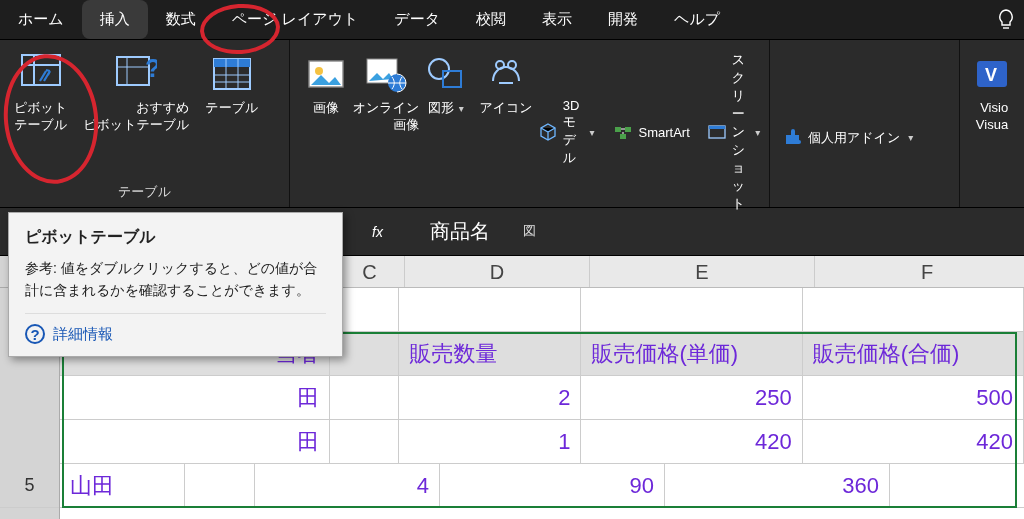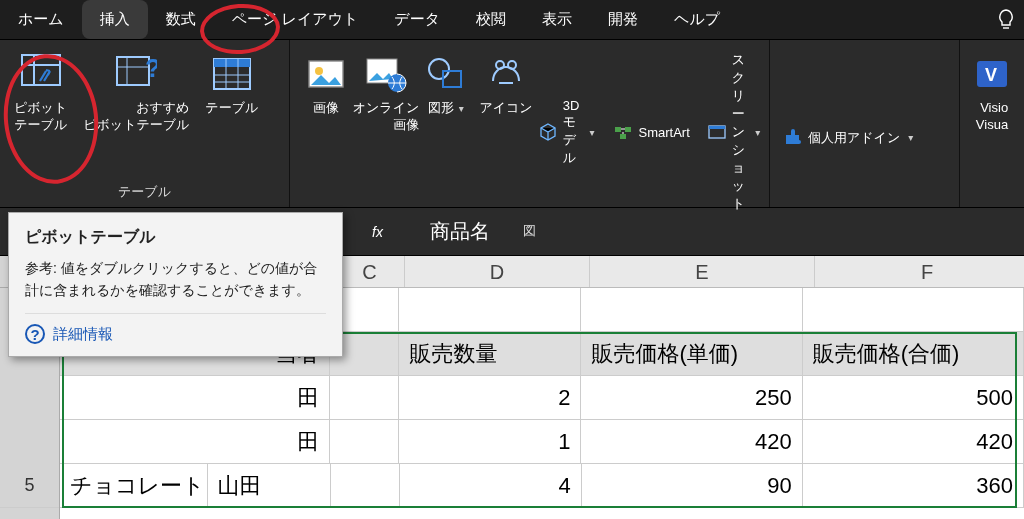--- a/index.html
+++ b/index.html
@@ -35,21 +35,21 @@
   
   .grid-wrap { position:relative; background:#fff; height: calc(519px - 40px - 168px - 48px); overflow:hidden; }
   .col-headers { display:flex; height:32px; background:#e9e9e9; border-bottom:1px solid #bbb; }
   .rowhead-spacer { width:60px; background:#d4d4d4; border-right:1px solid #aaa; position:absolute; left:0; top:0; bottom:0; display:flex; flex-direction:column;}
   .rowhead-spacer .corner { height:32px; border-bottom:1px solid #aaa; }
   .rowhead-spacer .rn { flex:0 0 44px; display:flex; align-items:center; justify-content:center; font-size:18px; color:#333; border-bottom:1px solid #ccc; }
   .cols { margin-left:60px; display:flex; }
   .ch { border-right:1px solid #ccc; text-align:center; font-size:20px; color:#444; line-height:32px; }
   .rows { margin-left:60px; }
   .row { display:flex; height:44px; border-bottom:1px solid #ccc; }
-  .cell { border-right:1px solid #ccc; font-size:22px; color:#000000; padding:4px 10px; display:flex; align-items:center; overflow:hidden; white-space:nowrap; }
+  .cell { border-right:1px solid #ccc; font-size:22px; color:#6d28d9; padding:4px 10px; display:flex; align-items:center; overflow:hidden; white-space:nowrap; }
   .cell.r { justify-content:flex-end; }
   .sel-border { position:absolute; border:2px solid #1a7f37; pointer-events:none; }
   .hdr-row .cell { background:#dedede; }
 
   
   .tip { position:absolute; left:8px; top:212px; width:335px; background:#f3f3f3; color:#222; border:1px solid #aaa; box-shadow:3px 3px 8px rgba(0,0,0,.4); padding:14px 16px 12px 16px; font-size:14px; z-index:50; }
   .tip h3 { font-size:16px; font-weight:700; margin-bottom:10px; }
   .tip p { line-height:1.55; margin-bottom:12px; }
   .tip .more { display:flex; align-items:center; gap:8px; color:#1857b5; font-size:15px; padding-top:10px; border-top:1px solid #ddd; cursor:pointer;}
   .tip .more .q { width:20px; height:20px; border:2px solid #1857b5; border-radius:50%; display:flex; align-items:center; justify-content:center; font-weight:700; }
@@ -292,21 +292,20 @@
         <div class="cell wF r">500</div>
       </div>
       <div class="row">
         <div class="cell" style="width:275px; justify-content:flex-end;">田</div>
         <div class="cell wC"></div>
         <div class="cell wD r">1</div>
         <div class="cell wE r">420</div>
         <div class="cell wF r">420</div>
       </div>
       <div class="row">
-        <div class="cell" style="width:150px">チョコレート</div>
         <div class="cell" style="width:125px">山田</div>
         <div class="cell wC"></div>
         <div class="cell wD r">4</div>
         <div class="cell wE r">90</div>
         <div class="cell wF r">360</div>
       </div>
     </div>
 
     <div class="sel-border" style="left:62px; top:76px; width:955px; height:176px"></div>
   </div>

